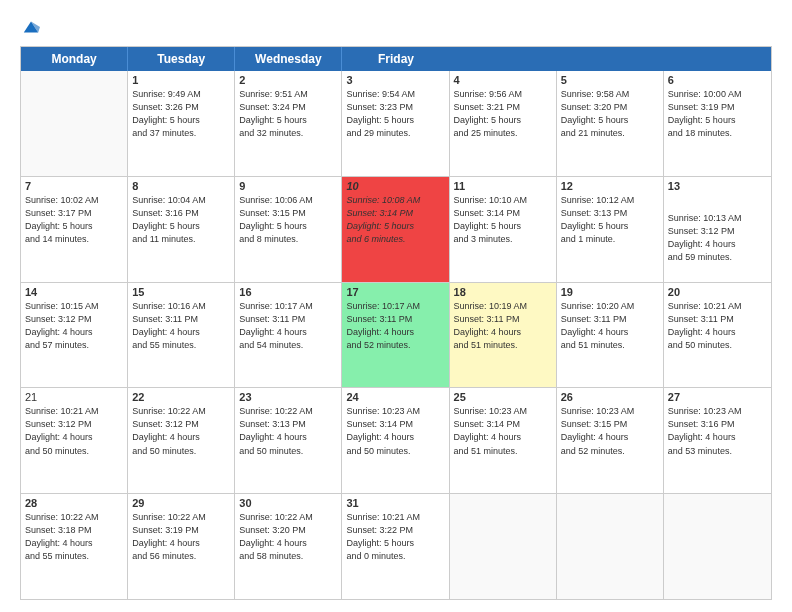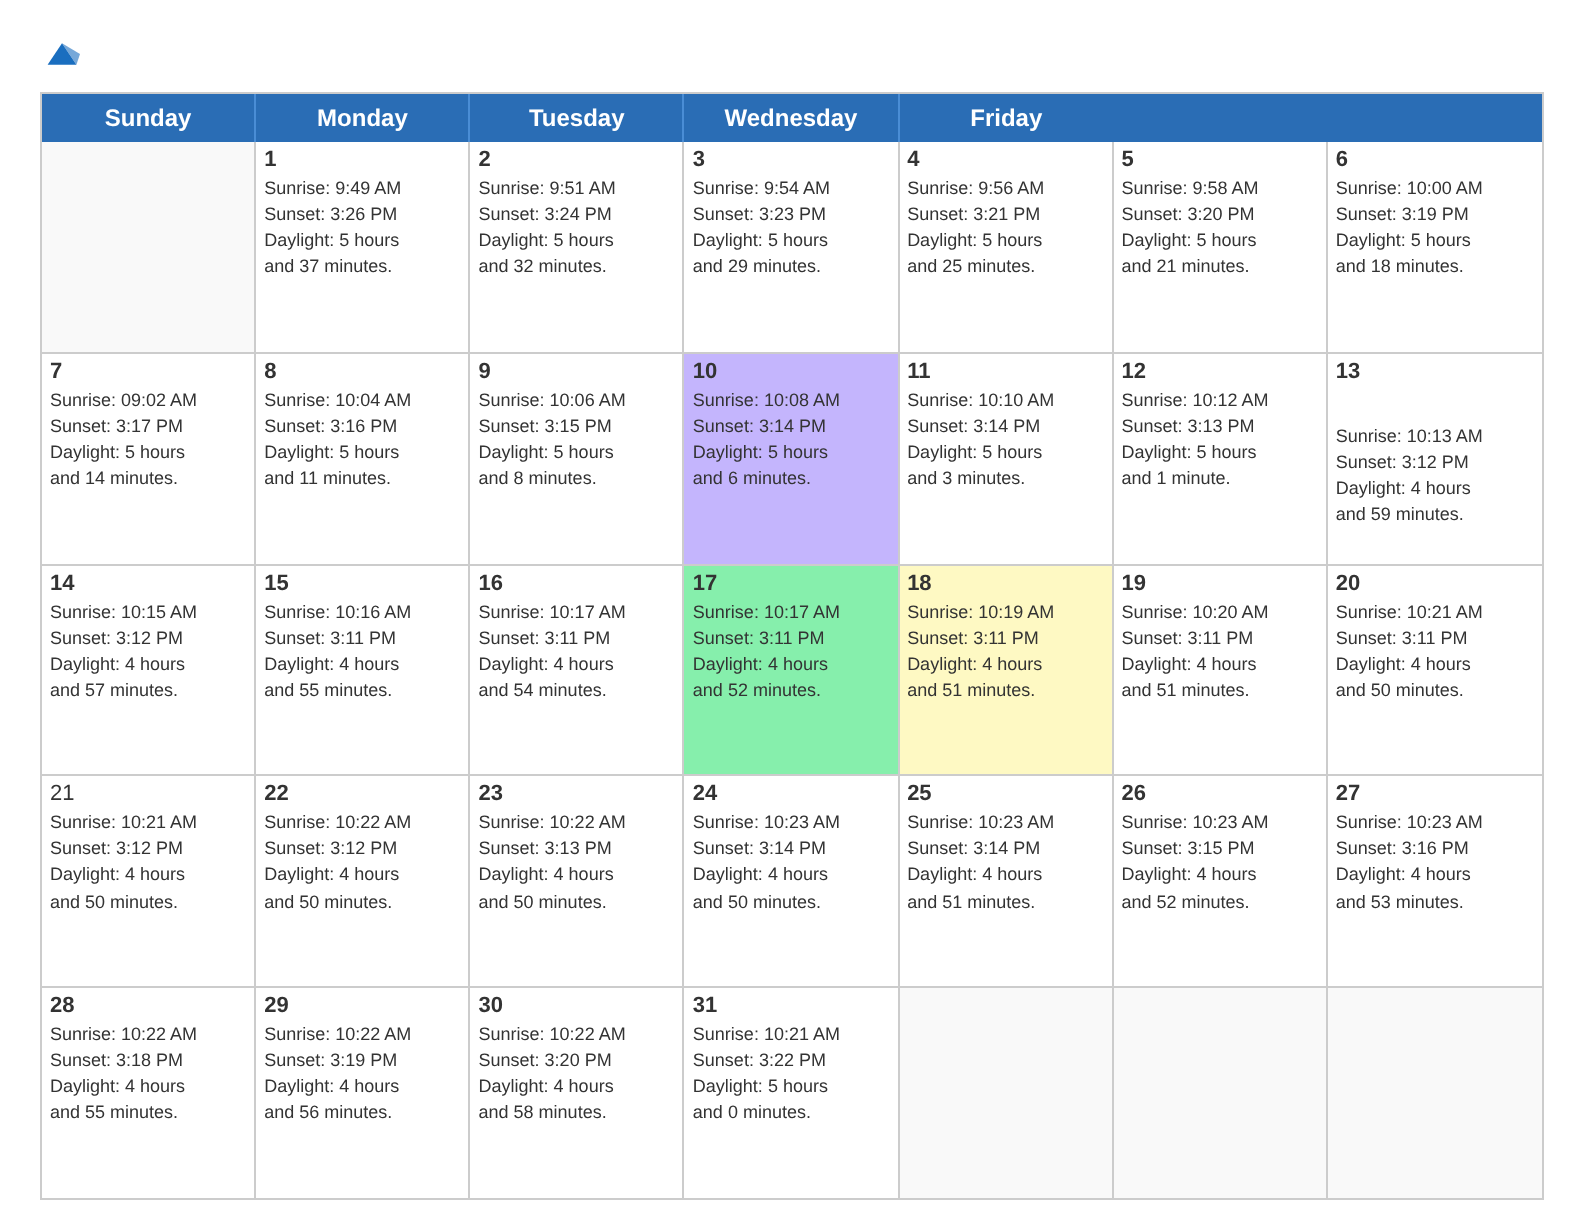--- a/index.html
+++ b/index.html
@@ -125,21 +125,20 @@
       <span class="logo-blue"></span>
     </div>
     <div class="title-section">
       <div class="month-title"></div>
       <div class="location"></div>
     </div>
   </div>
 
   <div class="calendar-container">
     <div class="cal-header">
-    <div class="cal-header-cell">Sunday</div>
         <div class="cal-header-cell">Monday</div>
         <div class="cal-header-cell">Tuesday</div>
         <div class="cal-header-cell">Wednesday</div>
         <div class="cal-header-cell">Friday</div>
       </div>
     <div class="cal-rows">
     <div class="cal-week-row">
           <div class="cal-cell empty" style="border-right: 1px solid rgb(204, 204, 204); padding: 3px 4px; vertical-align: top; background: rgb(249, 249, 249);"></div>
           <div class="cal-cell" style="border-right: 1px solid rgb(204, 204, 204); padding: 3px 4px; vertical-align: top; background: rgb(255, 255, 255);">
             <span class="day-num" style="font-size: 11px; font-weight: bold; display: block; margin-bottom: 2px;">1</span>
@@ -180,40 +179,40 @@
             <span class="day-num" style="font-size: 11px; font-weight: bold; display: block; margin-bottom: 2px;">6</span>
             <div style="font-size: 9px; line-height: 1.45; color: rgb(51, 51, 51); white-space: pre-wrap;">Sunrise: 10:00 AM
 Sunset: 3:19 PM
 Daylight: 5 hours
 and 18 minutes.</div>
           </div>
         </div>
         <div class="cal-week-row">
           <div class="cal-cell" style="border-right: 1px solid rgb(204, 204, 204); padding: 3px 4px; vertical-align: top; background: rgb(255, 255, 255);">
             <span class="day-num" style="font-size: 11px; font-weight: bold; display: block; margin-bottom: 2px;">7</span>
-            <div style="font-size: 9px; line-height: 1.45; color: rgb(51, 51, 51); white-space: pre-wrap;">Sunrise: 09:02 AM
+            <div style="font-size: 9px; line-height: 1.45; color: rgb(51, 51, 51); white-space: pre-wrap;">Sunrise: 10:02 AM
 Sunset: 3:17 PM
 Daylight: 5 hours
 and 14 minutes.</div>
           </div>
           <div class="cal-cell" style="border-right: 1px solid rgb(204, 204, 204); padding: 3px 4px; vertical-align: top; background: rgb(255, 255, 255);">
             <span class="day-num" style="font-size: 11px; font-weight: bold; display: block; margin-bottom: 2px;">8</span>
             <div style="font-size: 9px; line-height: 1.45; color: rgb(51, 51, 51); white-space: pre-wrap;">Sunrise: 10:04 AM
 Sunset: 3:16 PM
 Daylight: 5 hours
 and 11 minutes.</div>
           </div>
           <div class="cal-cell" style="border-right: 1px solid rgb(204, 204, 204); padding: 3px 4px; vertical-align: top; background: rgb(255, 255, 255);">
             <span class="day-num" style="font-size: 11px; font-weight: bold; display: block; margin-bottom: 2px;">9</span>
             <div style="font-size: 9px; line-height: 1.45; color: rgb(51, 51, 51); white-space: pre-wrap;">Sunrise: 10:06 AM
 Sunset: 3:15 PM
 Daylight: 5 hours
 and 8 minutes.</div>
           </div>
-          <div class="cal-cell" style="border-right: 1px solid rgb(204, 204, 204); padding: 3px 4px; vertical-align: top; background: #c4b5fd;">
+          <div class="cal-cell" style="border-right: 1px solid rgb(204, 204, 204); padding: 3px 4px; vertical-align: top; background: #ef4444; font-style: italic;">
             <span class="day-num" style="font-size: 11px; font-weight: bold; display: block; margin-bottom: 2px;">10</span>
             <div style="font-size: 9px; line-height: 1.45; color: rgb(51, 51, 51); white-space: pre-wrap;">Sunrise: 10:08 AM
 Sunset: 3:14 PM
 Daylight: 5 hours
 and 6 minutes.</div>
           </div>
           <div class="cal-cell" style="border-right: 1px solid rgb(204, 204, 204); padding: 3px 4px; vertical-align: top; background: rgb(255, 255, 255);">
             <span class="day-num" style="font-size: 11px; font-weight: bold; display: block; margin-bottom: 2px;">11</span>
             <div style="font-size: 9px; line-height: 1.45; color: rgb(51, 51, 51); white-space: pre-wrap;">Sunrise: 10:10 AM
 Sunset: 3:14 PM

